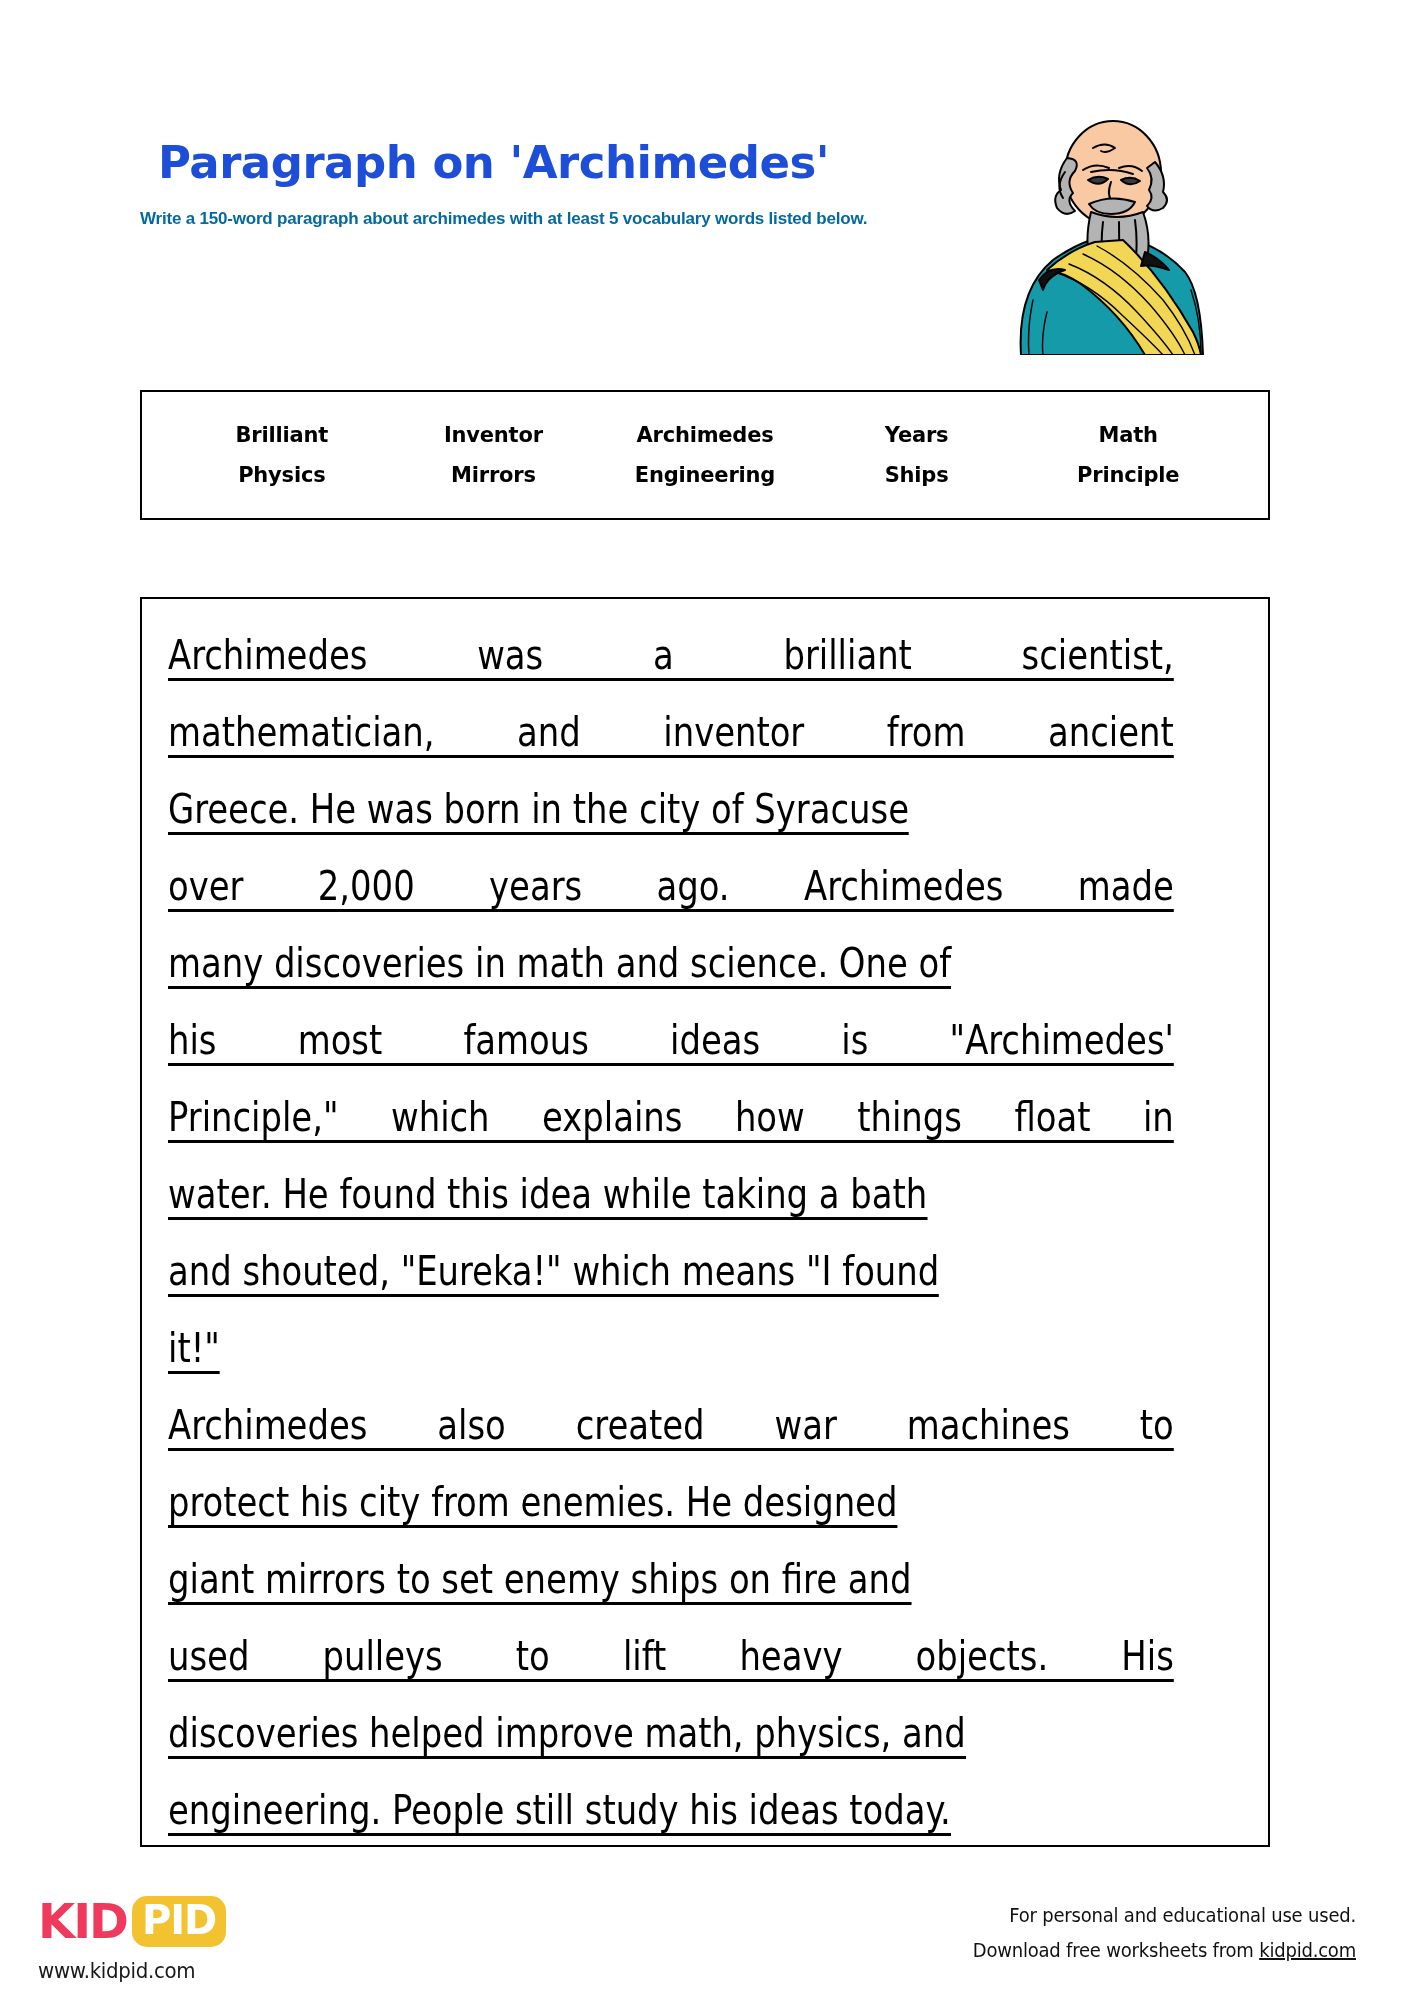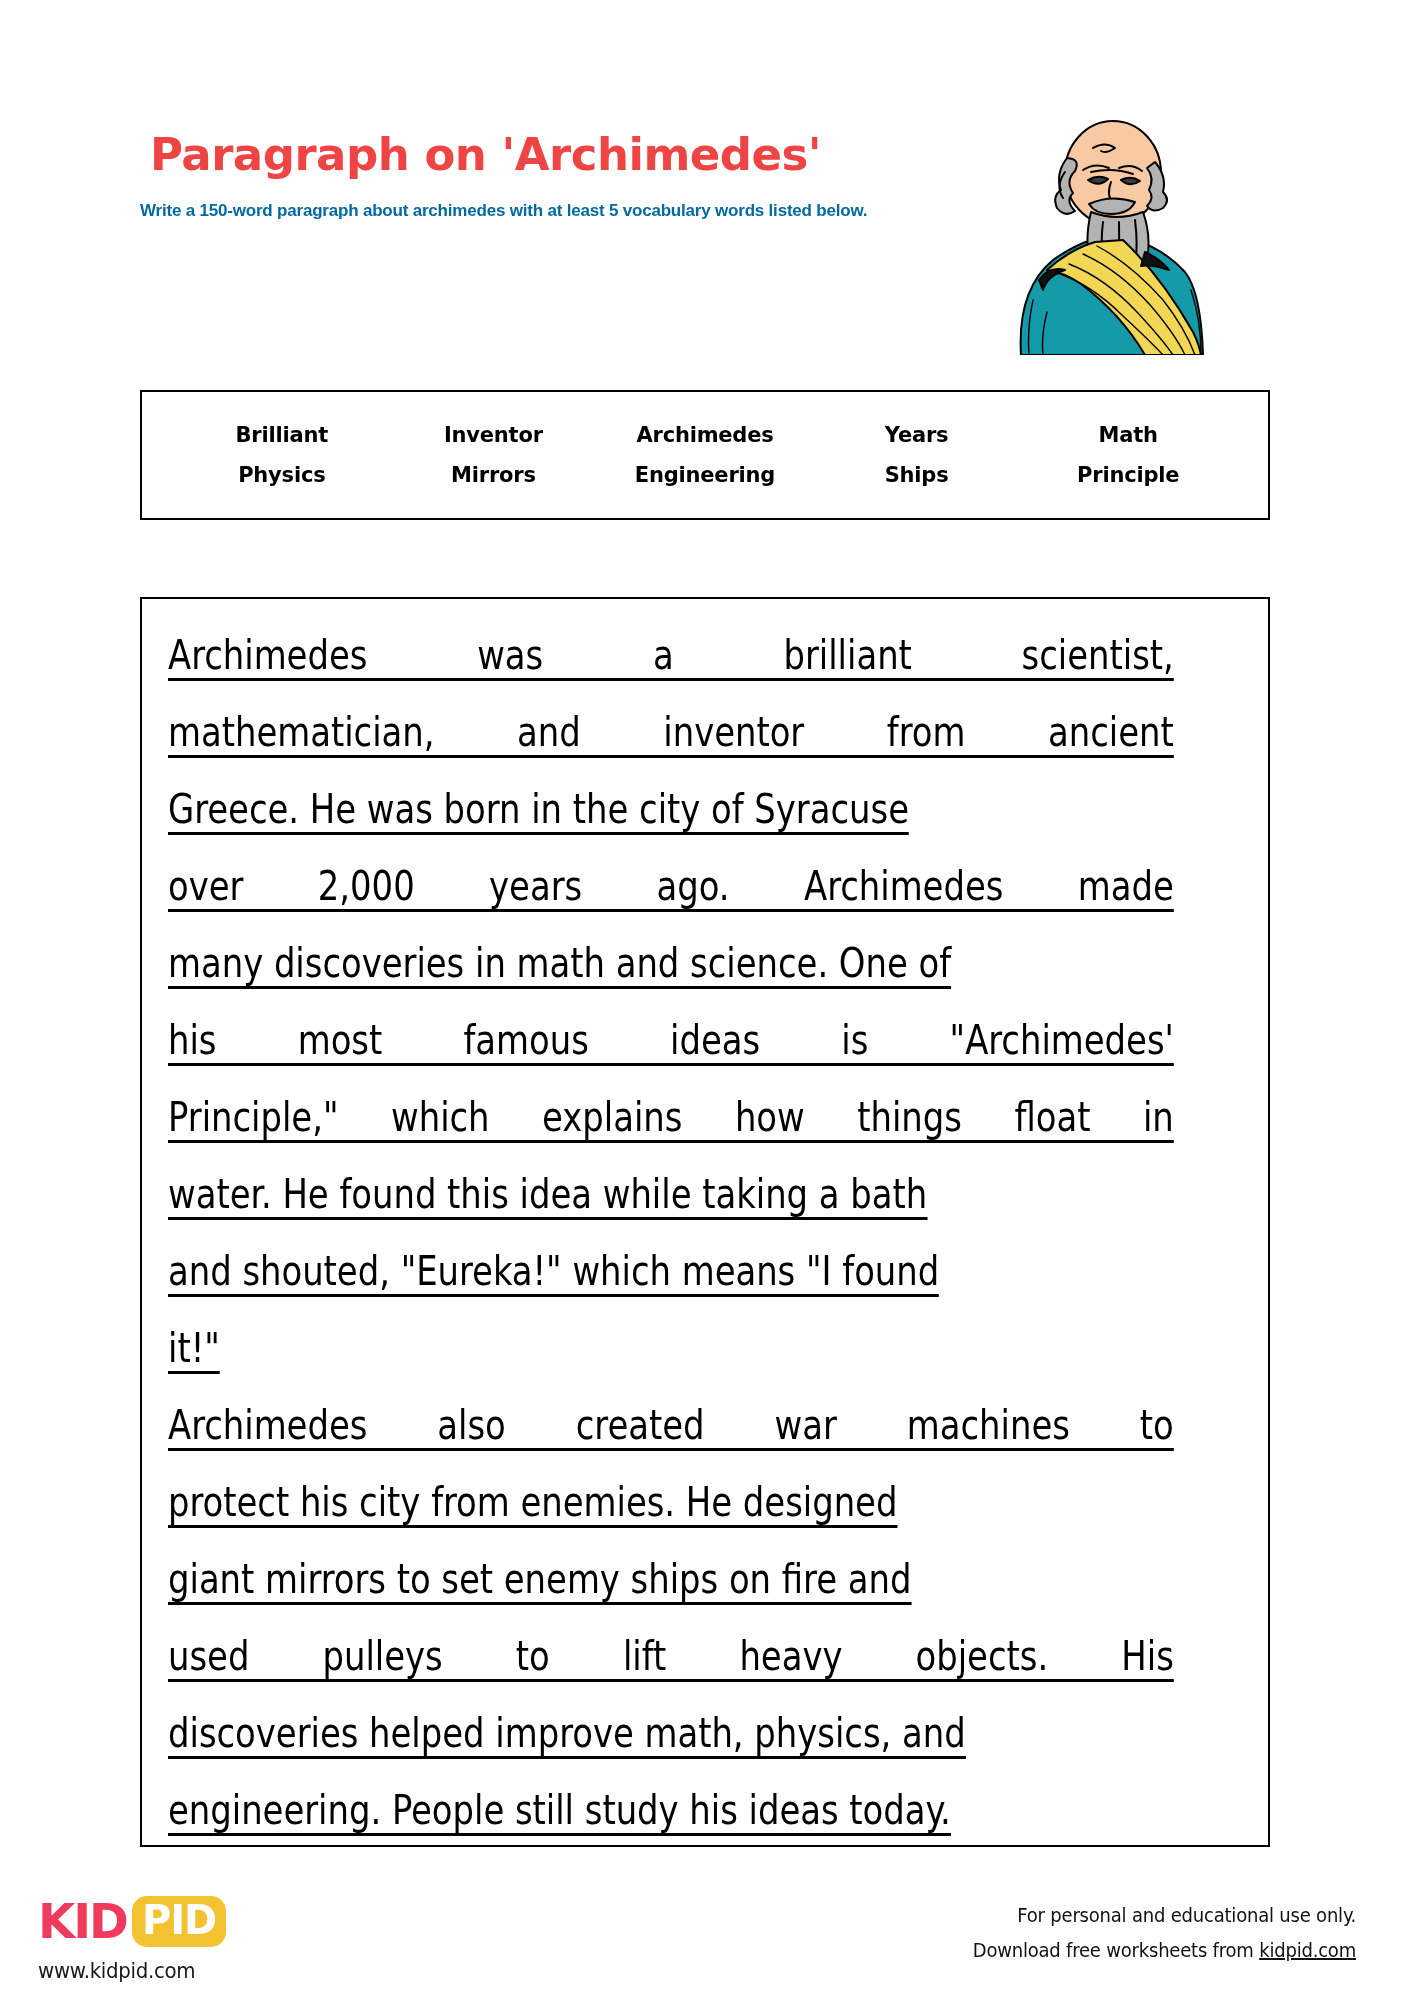--- a/index.html
+++ b/index.html
@@ -26,23 +26,23 @@
     position: absolute;
     left: 140px;
     top: 120px;
     width: 1140px;
     height: 220px;
   }
   .title {
     font-family: "DejaVu Sans", sans-serif;
     font-size: 45px;
     font-weight: bold;
-    color: #ef4444;
+    color: #1d4ed8;
     letter-spacing: -0.5px;
-    margin: 10px;
+    margin: 18px;
     line-height: 1.1;
     white-space: nowrap;
   }
   .subtitle {
     font-family: Liberation Sans, sans-serif;
     font-size: 17px;
     font-weight: bold;
     color: #0369a1;
     line-height: 1.55;
     margin-top: 18px;
@@ -367,18 +367,18 @@
 
   <div class="footer">
     <div class="logo-wrap">
       <div class="logo-mark">
         <span class="logo-kid">KID</span>
         <span class="logo-pid">PID</span>
       </div>
       <div class="logo-url">www.kidpid.com</div>
     </div>
     <div class="footer-right">
-      <div>For personal and educational use only.</div>
+      <div>For personal and educational use used.</div>
       <div><span>Download free worksheets from </span><a class="footer-link" href="#">kidpid.com</a></div>
     </div>
   </div>
 
 </div>
 
 </body></html>

